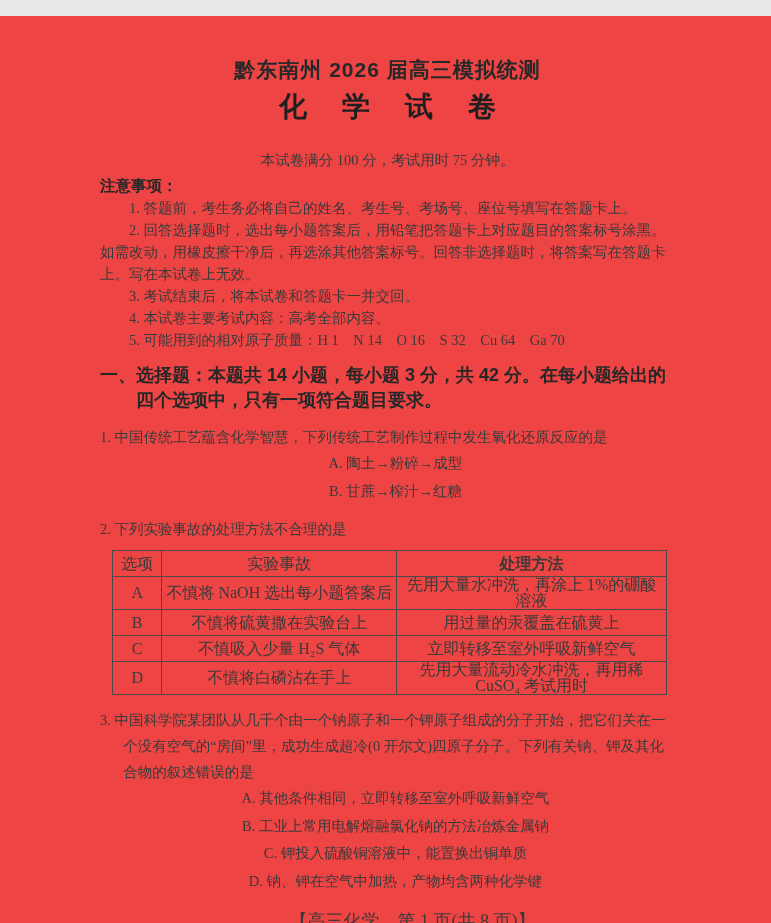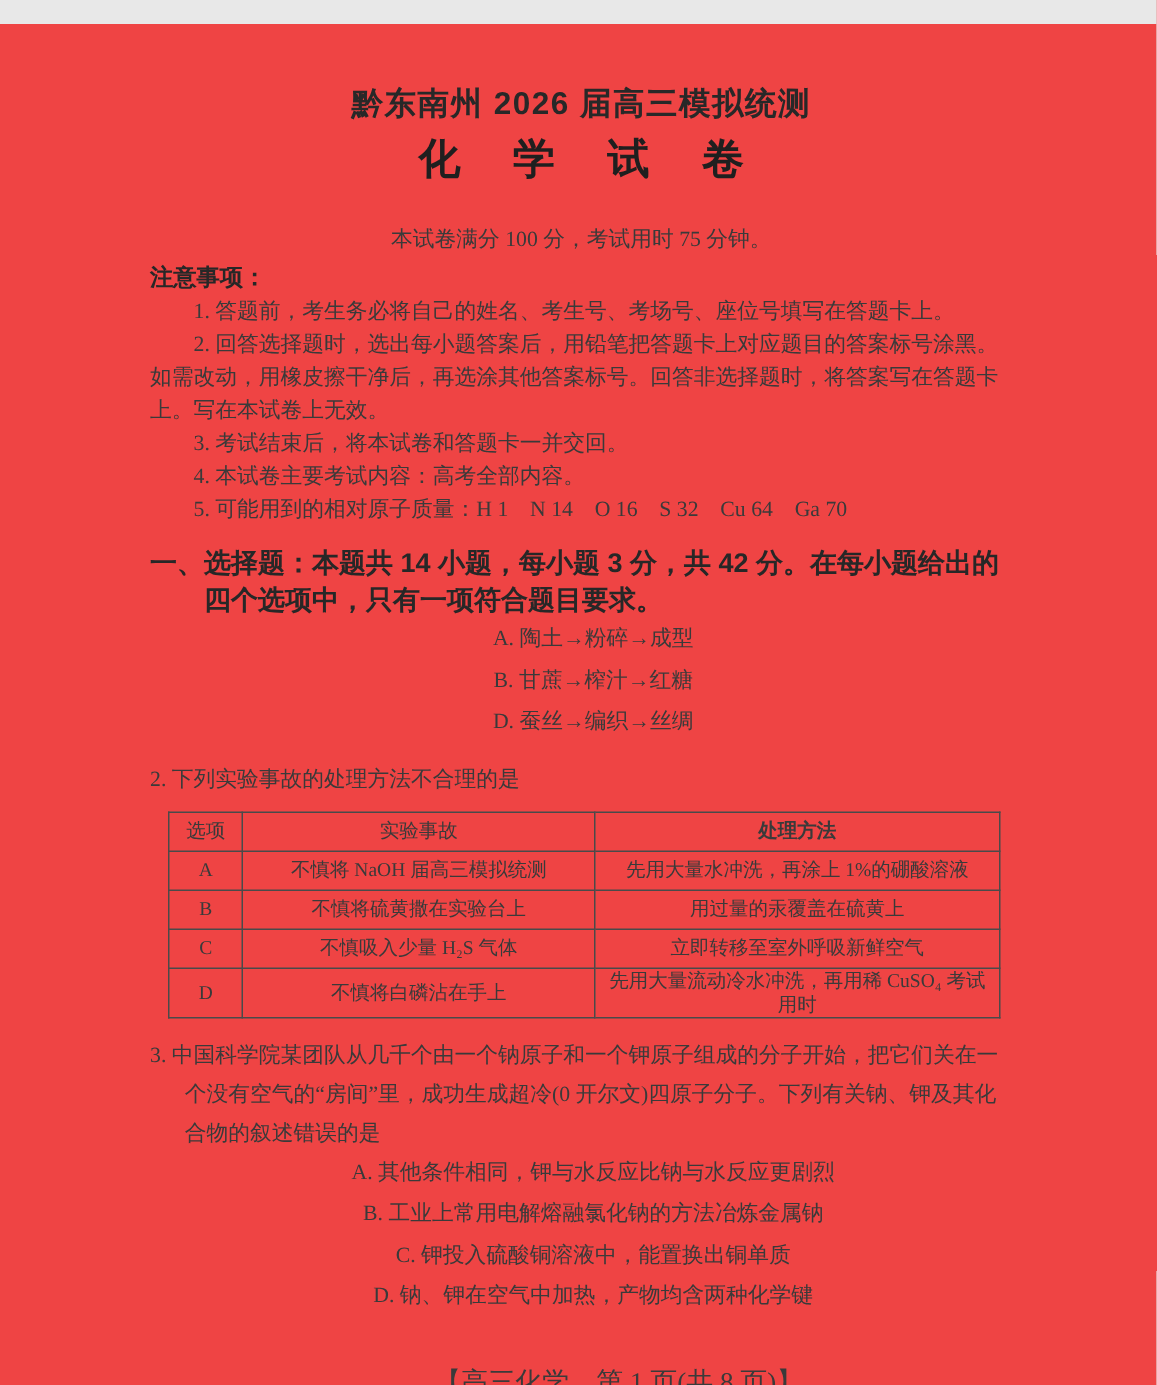--- a/index.html
+++ b/index.html
@@ -43,21 +43,21 @@
   }
 
   .stem { margin:12px 0 0; line-height:25px; }
   .stem.hang { padding-left:1.6em; text-indent:-1.6em; line-height:26px; }
   .option { margin:0; padding-left:1.1em; line-height:27.5px;text-align:center; }
 
   table.accident {
     border-collapse:collapse;
     margin:8px 0 0 12px;
     width:555px;
-    font-size:13px;
+    font-size:16px;
     color:#3a3a3a;
   }
   table.accident th, table.accident td {
     border:1px solid #4a4a4a;
     font-weight:normal;
     text-align:center;
     height:25px;
     padding:0 4px;
     line-height:16px;
   }
@@ -83,35 +83,35 @@
 
     <p class="notices-heading">注意事项：</p>
     <p class="notice">1. 答题前，考生务必将自己的姓名、考生号、考场号、座位号填写在答题卡上。</p>
     <p class="notice">2. 回答选择题时，选出每小题答案后，用铅笔把答题卡上对应题目的答案标号涂黑。如需改动，用橡皮擦干净后，再选涂其他答案标号。回答非选择题时，将答案写在答题卡上。写在本试卷上无效。</p>
     <p class="notice">3. 考试结束后，将本试卷和答题卡一并交回。</p>
     <p class="notice">4. 本试卷主要考试内容：高考全部内容。</p>
     <p class="notice">5. 可能用到的相对原子质量：H 1　N 14　O 16　S 32　Cu 64　Ga 70</p>
 
     <p class="section-heading">一、选择题：本题共 14 小题，每小题 3 分，共 42 分。在每小题给出的四个选项中，只有一项符合题目要求。</p>
 
+    <p class="stem">1. 中国传统工艺蕴含化学智慧，下列传统工艺制作过程中发生氧化还原反应的是</p>
     <p class="option">A. 陶土→粉碎→成型</p>
     <p class="option">B. 甘蔗→榨汁→红糖</p>
-    <p class="option">D. 蚕丝→编织→丝绸</p>
 
     <p class="stem">2. 下列实验事故的处理方法不合理的是</p>
     <table class="accident">
       <tbody>
         <tr>
           <th class="col-opt">选项</th>
           <th class="col-acc">实验事故</th>
           <th class="col-han">处理方法</th>
         </tr>
         <tr>
           <td>A</td>
-          <td>不慎将 NaOH 届高三模拟统测</td>
+          <td>不慎将 NaOH 选出每小题答案后</td>
           <td>先用大量水冲洗，再涂上 1%的硼酸溶液</td>
         </tr>
         <tr>
           <td>B</td>
           <td>不慎将硫黄撒在实验台上</td>
           <td>用过量的汞覆盖在硫黄上</td>
         </tr>
         <tr>
           <td>C</td>
           <td>不慎吸入少量 H₂S 气体</td>
@@ -119,20 +119,20 @@
         </tr>
         <tr>
           <td>D</td>
           <td>不慎将白磷沾在手上</td>
           <td>先用大量流动冷水冲洗，再用稀 CuSO₄ 考试用时</td>
         </tr>
       </tbody>
     </table>
 
     <p class="stem hang">3. 中国科学院某团队从几千个由一个钠原子和一个钾原子组成的分子开始，把它们关在一个没有空气的“房间”里，成功生成超冷(0 开尔文)四原子分子。下列有关钠、钾及其化合物的叙述错误的是</p>
-    <p class="option">A. 其他条件相同，钾与水反应比钠与水反应更剧烈</p>
+    <p class="option">A. 其他条件相同，立即转移至室外呼吸新鲜空气</p>
     <p class="option">B. 工业上常用电解熔融氯化钠的方法冶炼金属钠</p>
     <p class="option">C. 钾投入硫酸铜溶液中，能置换出铜单质</p>
     <p class="option">D. 钠、钾在空气中加热，产物均含两种化学键</p>
 
   </div>
   <p class="footer">【高三化学　第 1 页(共 8 页)】</p>
 </div>
 
 </body></html>

